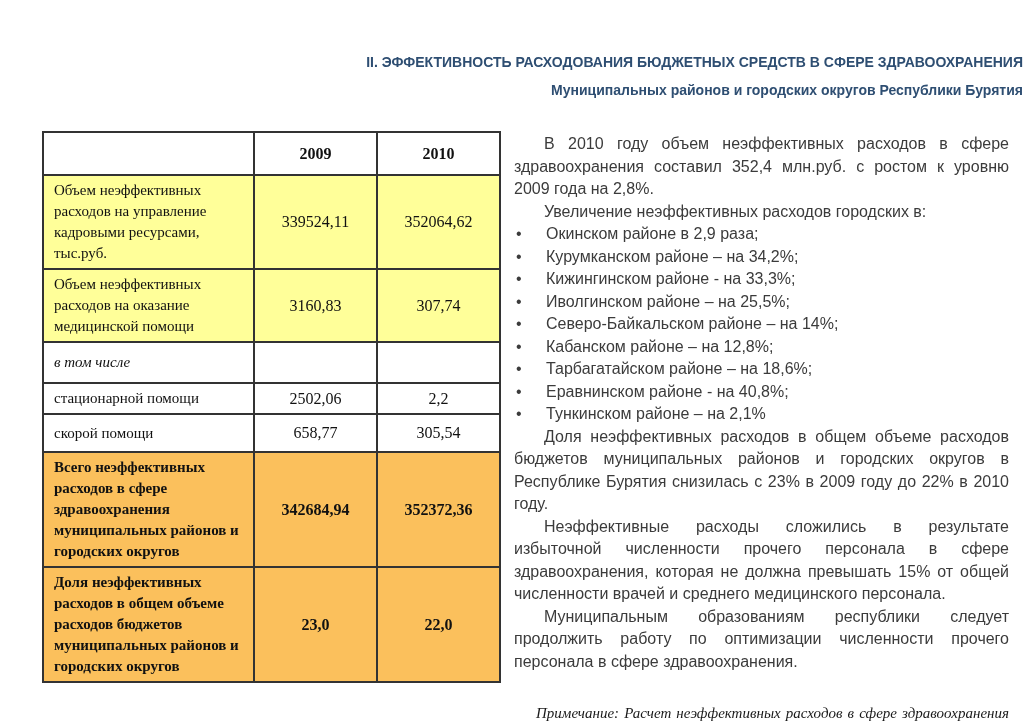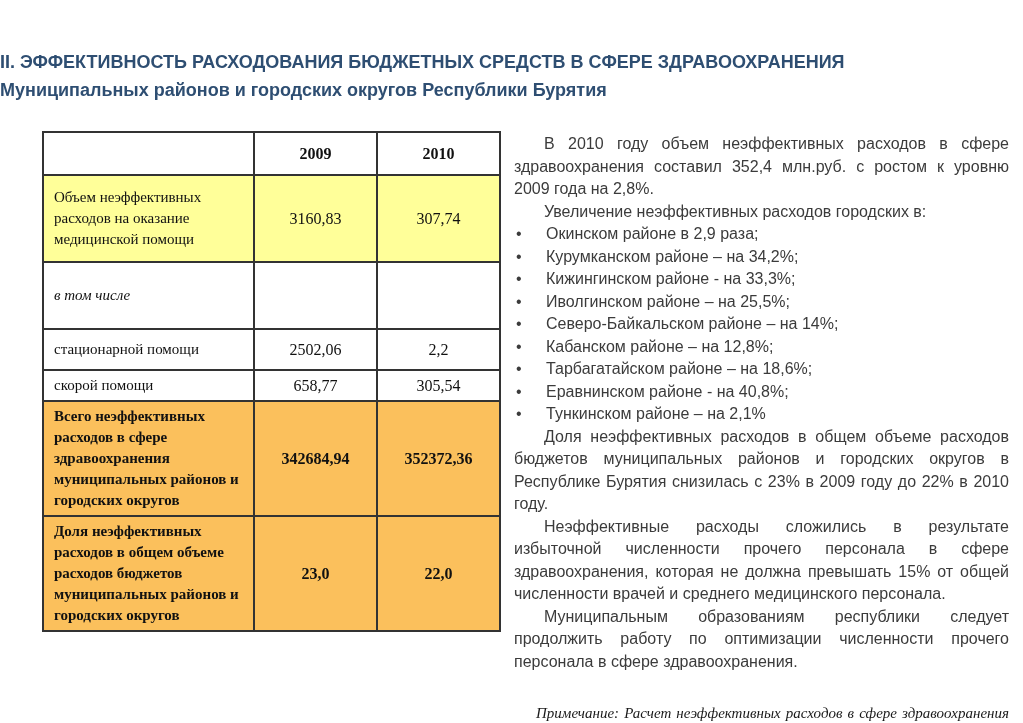--- a/index.html
+++ b/index.html
@@ -7,24 +7,24 @@
     width: 1023px; height: 723px;
     background: #ffffff;
     font-family: "Liberation Sans", sans-serif;
     overflow: hidden;
     position: relative;
   }
   .page { width: 1023px; height: 723px; box-sizing: border-box; padding-top: 48px; }
 
   
   .title {
-    text-align: left;
+    text-align: right;
     color: var(--title-color, #2E4E72);
     font-weight: bold;
-    font-size: 18px;
+    font-size: 14px;
     line-height: 28px;
   }
 
   
   .content {
     display: flex;
     margin-top: 27px;
     padding-left: 42px;
     padding-right: 14px;
     gap: 13px;
@@ -100,20 +100,25 @@
 
     <table class="data-table">
       <thead>
         <tr>
           <th class="c-label"></th>
           <th class="c-num">2009</th>
           <th class="c-num">2010</th>
         </tr>
       </thead>
       <tbody id="table-body">
+  <tr class="yellow">
+    <td class="c-label">Объем неэффективных расходов  на управление кадровыми ресурсами, тыс.руб.</td>
+    <td class="c-num">339524,11</td>
+    <td class="c-num">352064,62</td>
+  </tr>
 
   <tr class="yellow">
     <td class="c-label">Объем неэффективных расходов на оказание медицинской помощи</td>
     <td class="c-num">3160,83</td>
     <td class="c-num">307,74</td>
   </tr>
 
   <tr class="subhead-italic">
     <td class="c-label">в том числе</td>
     <td class="c-num"></td>

